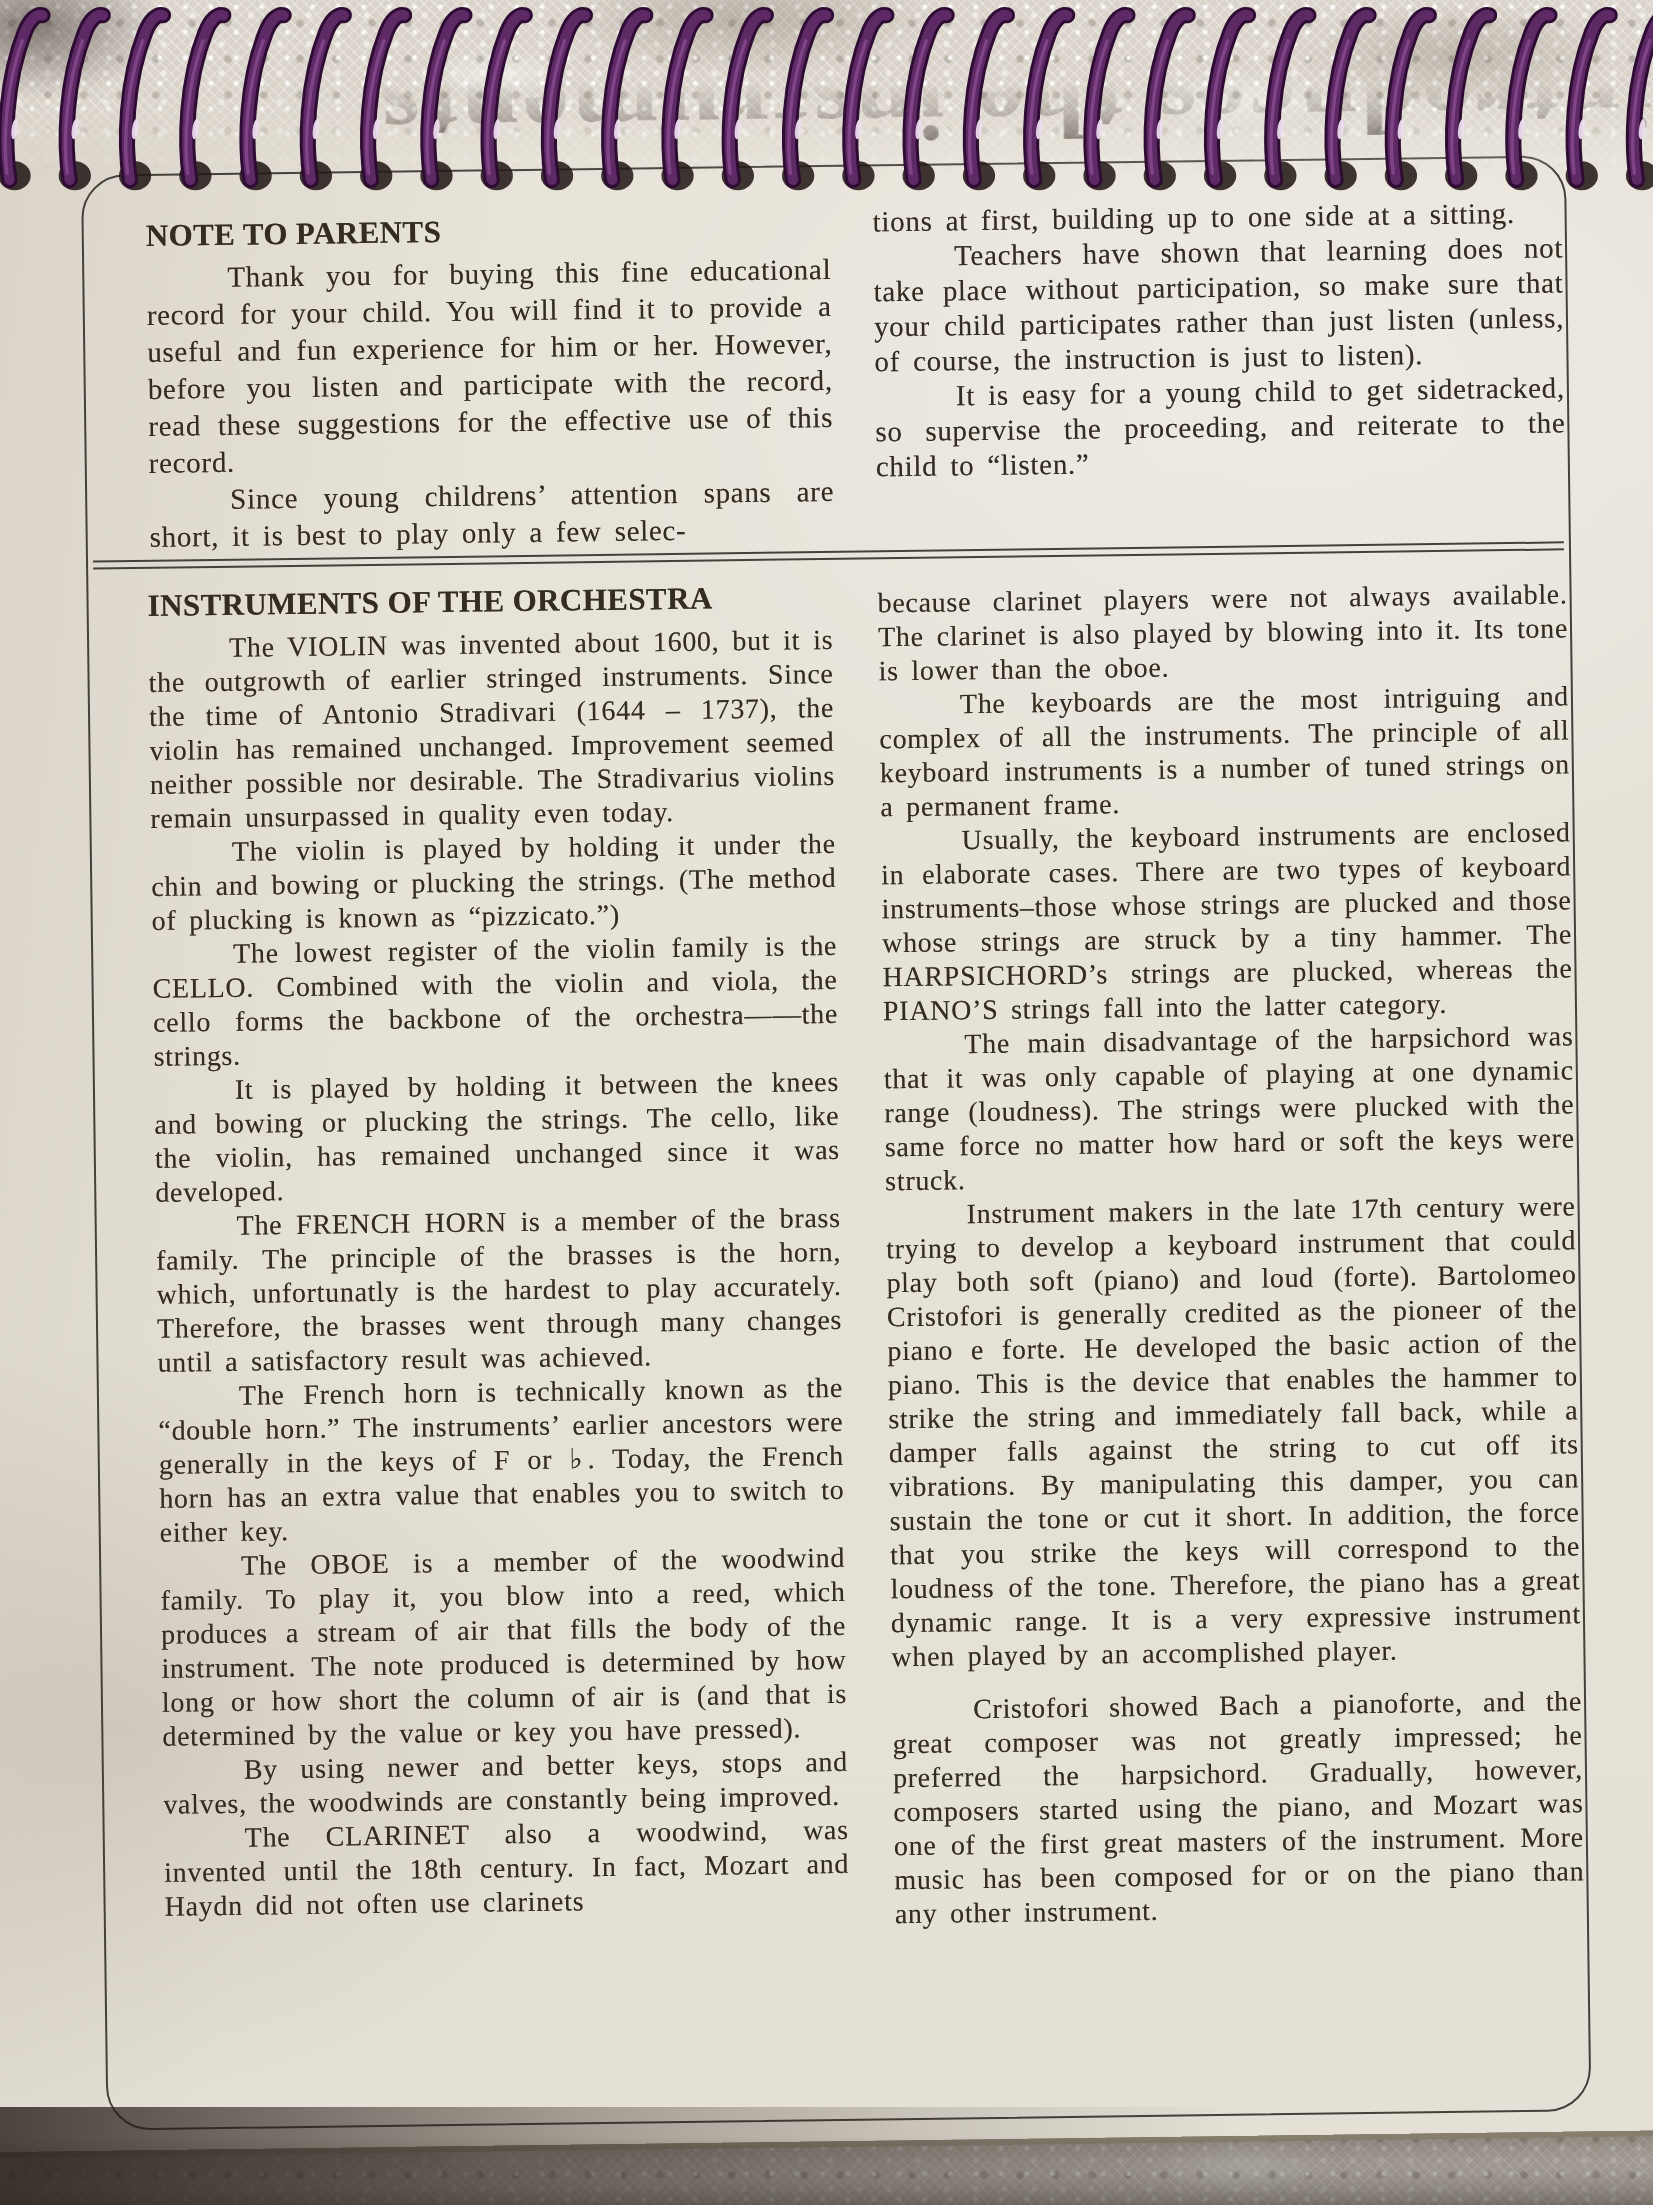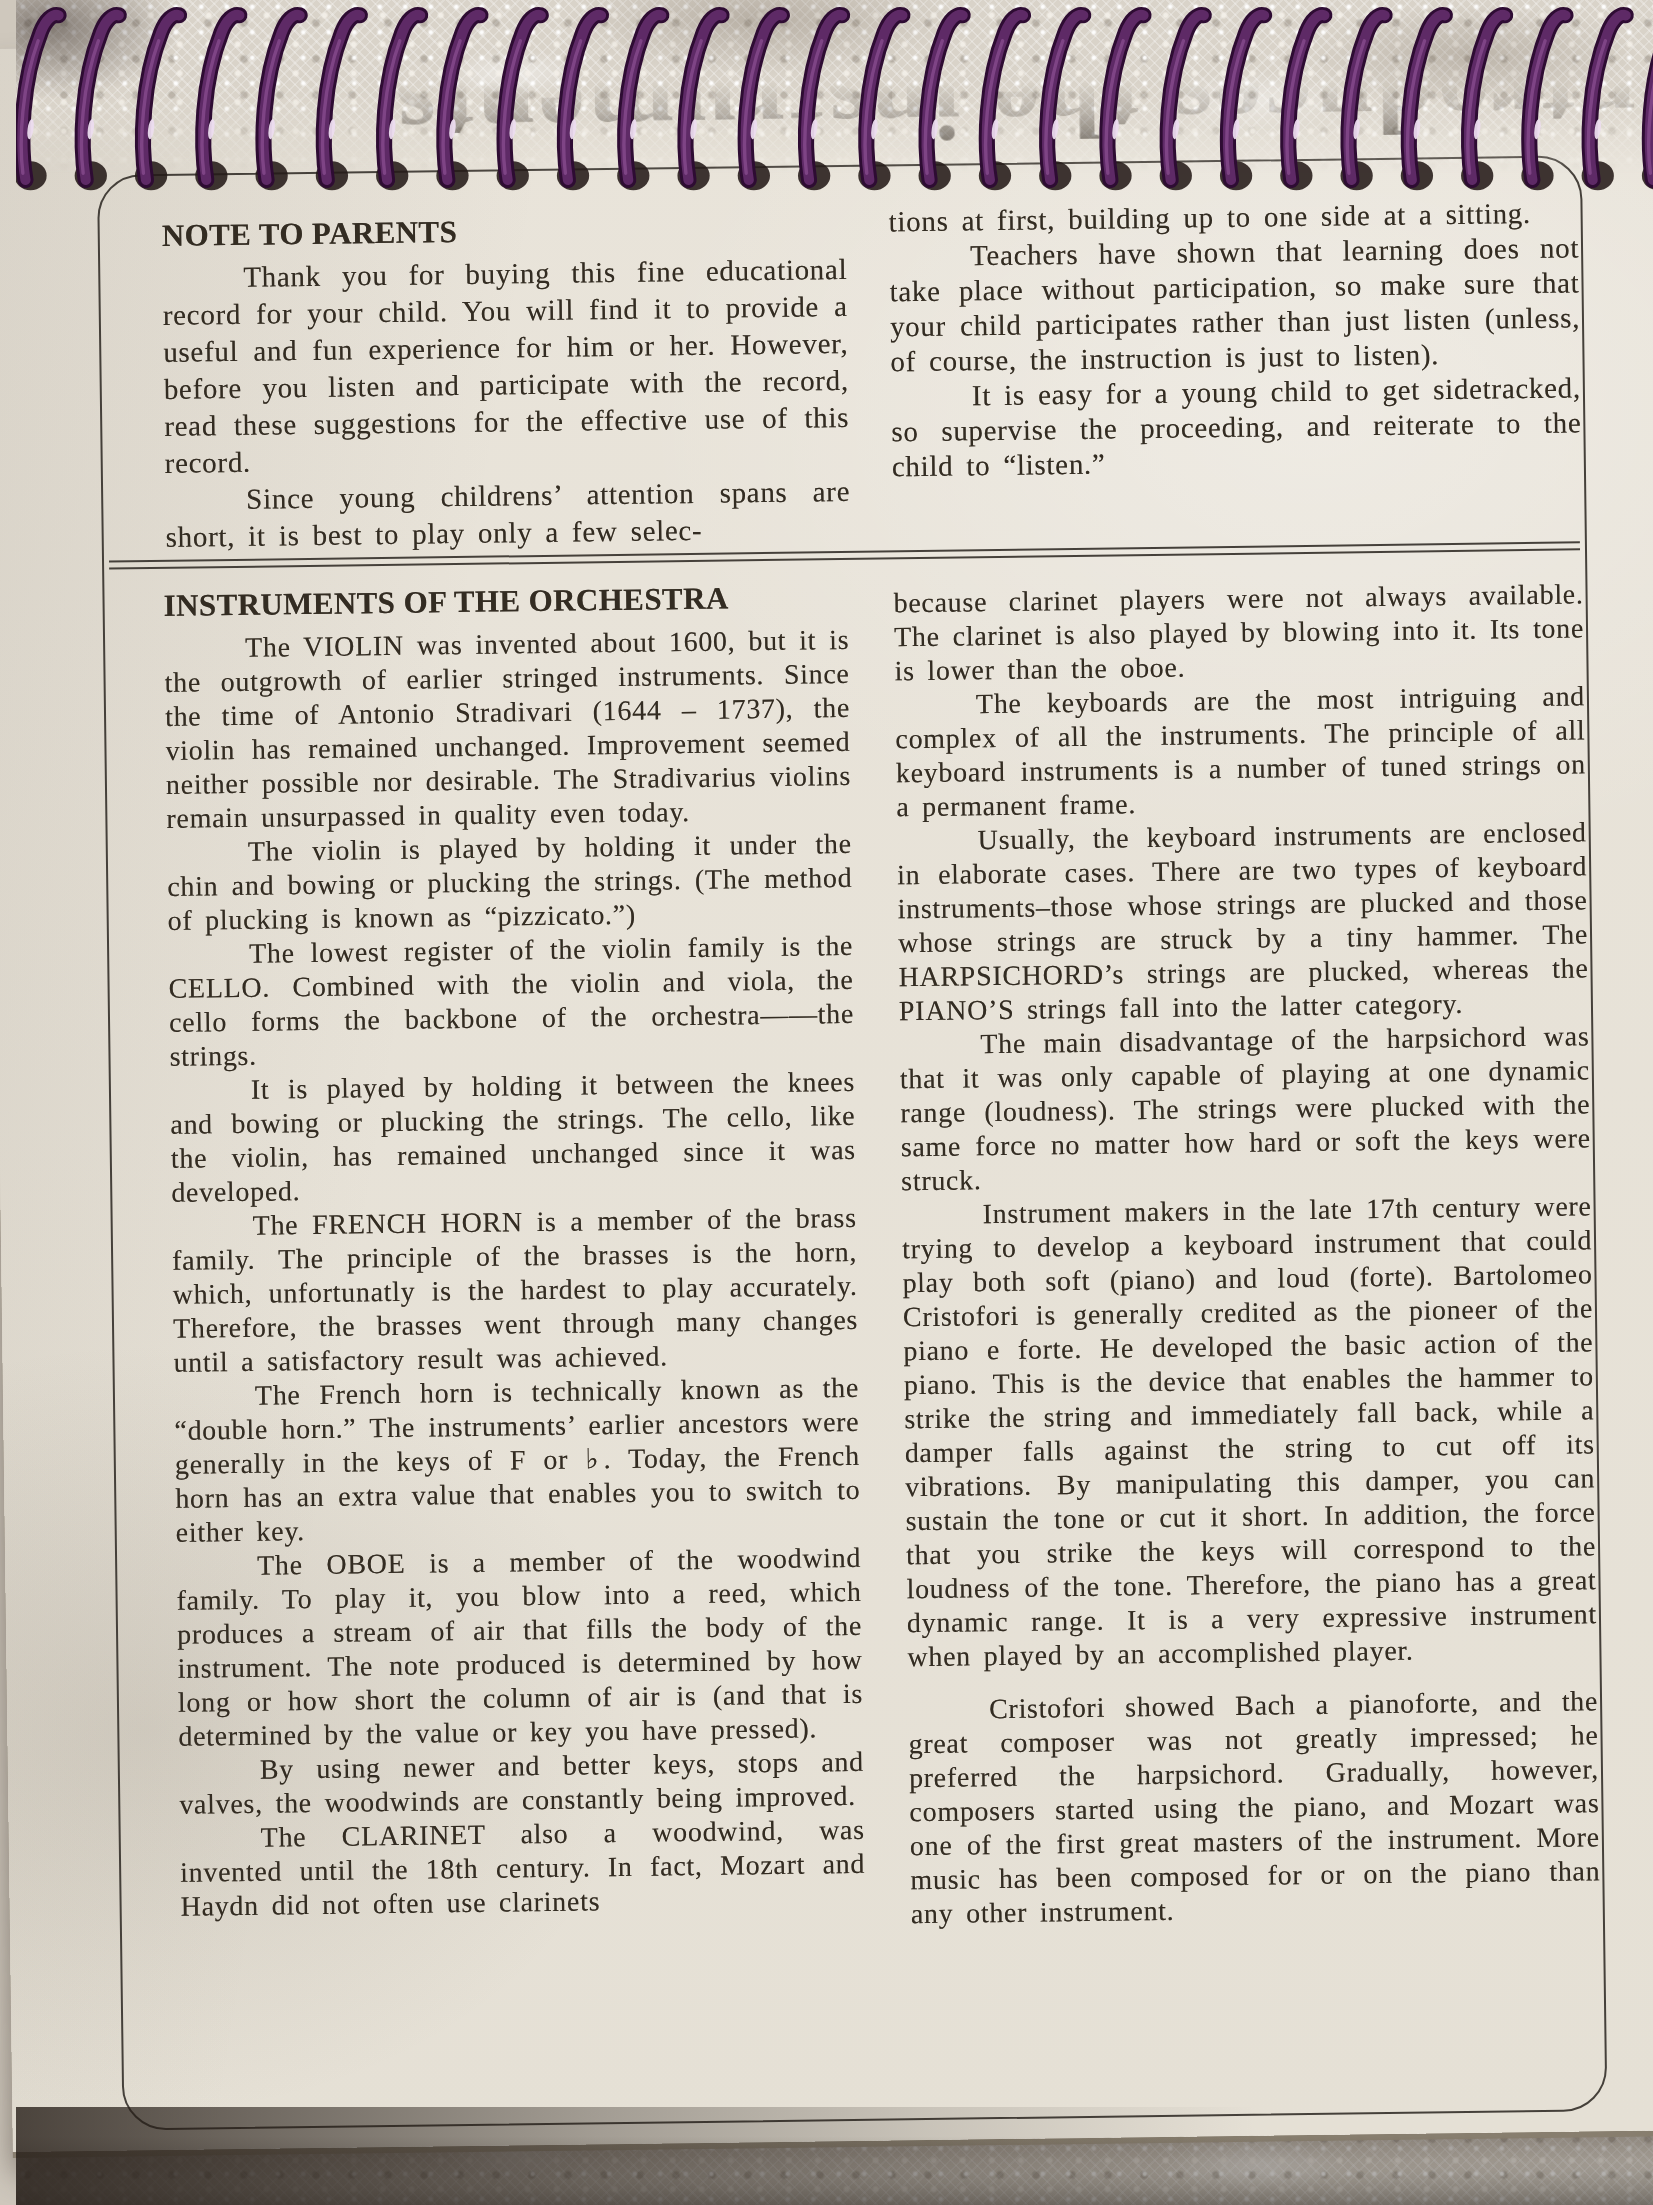--- a/index.html
+++ b/index.html
@@ -24,21 +24,21 @@
     background-image:
       radial-gradient(circle at 6.8px 6.8px, rgba(255,255,255,.95) 1.3px, rgba(255,255,255,.35) 2.5px, transparent 3.8px),
       radial-gradient(circle at 18.7px 15.3px, rgba(244,240,233,.9) 1.7px, transparent 4.2px),
       radial-gradient(circle at 12px 23px, rgba(95,85,72,.28) 2.5px, transparent 5.1px),
       radial-gradient(ellipse 102px 34px at 30% 40%, rgba(255,255,255,.5), transparent 70%),
       radial-gradient(ellipse 136px 42px at 75% 55%, rgba(255,255,255,.45), transparent 70%),
       repeating-linear-gradient(45deg, rgba(255,255,255,.28) 0 1.7px, transparent 1.7px 7.6px),
       repeating-linear-gradient(-45deg, rgba(255,255,255,.22) 0 1.7px, transparent 1.7px 7.6px);
     background-size:25.5px 25.5px,29px 29px,36px 36px,auto,auto,auto,auto;
   }
-  .photo{position:absolute;inset:0;margin-left:16px;}
+  .photo{position:absolute;inset:0;}
   .lace-top{
     position:absolute;left:0;top:0;width:1654px;height:183px;z-index:4;
     -webkit-mask-image:linear-gradient(180deg,#000 0 45%,rgba(0,0,0,.75) 62%,rgba(0,0,0,.35) 78%,transparent 95%);
     mask-image:linear-gradient(180deg,#000 0 45%,rgba(0,0,0,.75) 62%,rgba(0,0,0,.35) 78%,transparent 95%);
   }
   .lace-top::after{ 
     content:"";position:absolute;inset:0;
     background:
       radial-gradient(187px 102px at 2% 15%, rgba(60,50,45,.55), transparent 70%),
       radial-gradient(255px 76px at 45% 10%, rgba(120,108,95,.35), transparent 75%),

